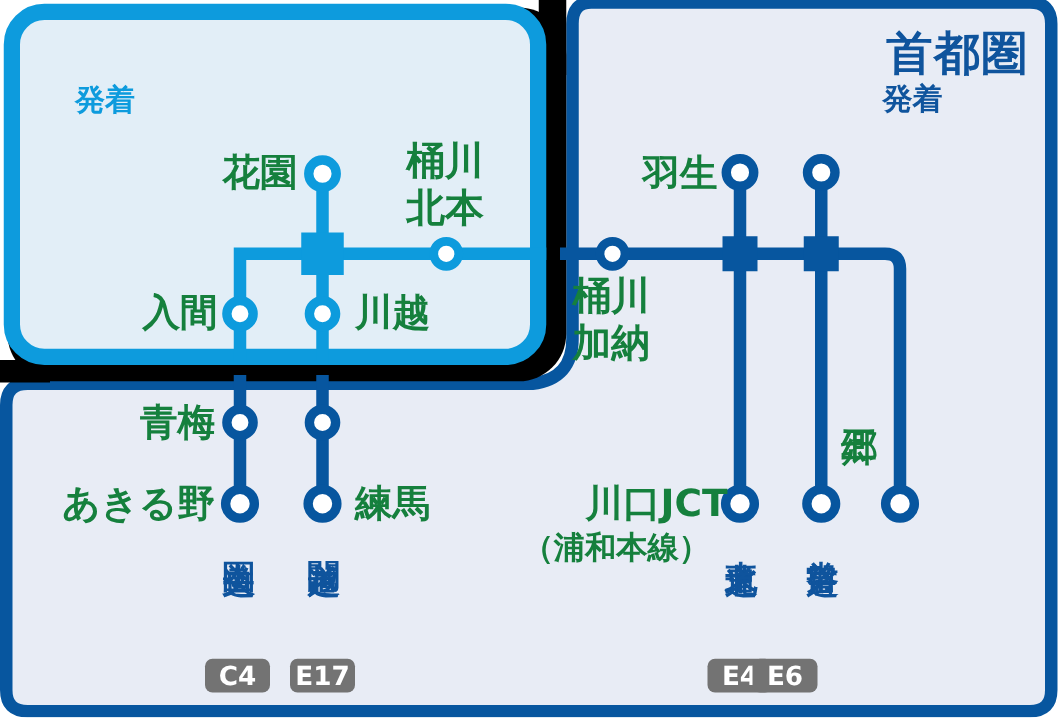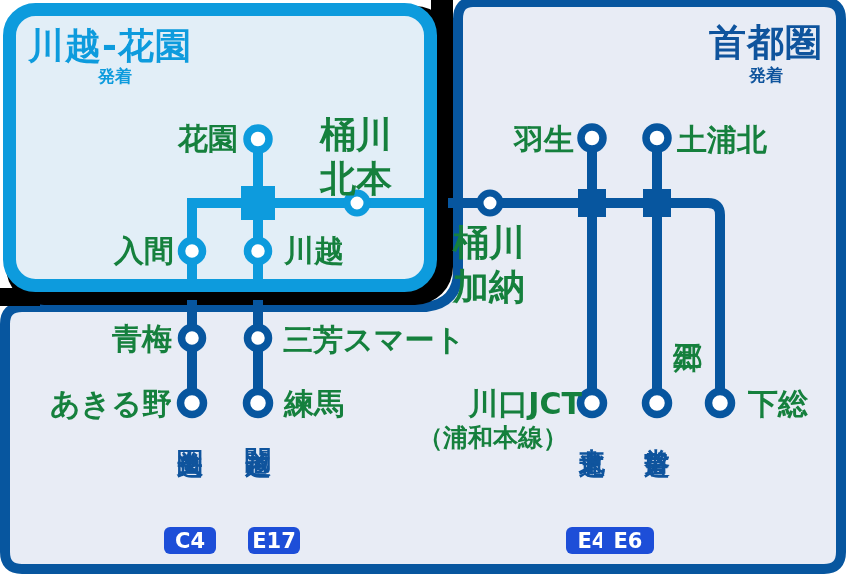--- a/index.html
+++ b/index.html
@@ -3,31 +3,31 @@
 <meta charset="utf-8">
 <style>
   html,body{margin:0;padding:0;background:#ffffff;}
   #canvas{
     position:relative;width:850px;height:574px;overflow:hidden;background:#ffffff;
     font-family:"DejaVu Sans","Liberation Sans",sans-serif;
   }
   #map{position:absolute;left:0;top:0;}
   .label{position:absolute;font-weight:bold;color:#15803d;white-space:nowrap;line-height:1.1;}
   .st{font-size:30px;letter-spacing:0px;}
-  .st2{font-size:36px;white-space:pre-line;text-align:center;line-height:1.22;}
+  .st2{font-size:31px;white-space:pre-line;text-align:center;line-height:1.22;font-family:Liberation Mono, monospace;}
   .ra{text-align:center;}
   .vert{writing-mode:vertical-rl;text-orientation:upright;}
   .road{font-size:26px;color:#0f549d;letter-spacing:2px;}
   .title-l{font-size:36px;color:#0d9bdd;letter-spacing:1px;}
   .title-r{font-size:37px;color:#0f549d;letter-spacing:1px;}
-  .sub{font-size:17px;text-align:center;}
+  .sub{font-size:24px;text-align:left;}
   .sub.blue{color:#0d9bdd;}
   .sub.navy{color:#0f549d;}
   .badge{
-    position:absolute;width:52px;height:27px;border-radius:6px;background:#1d4ed8;
+    position:absolute;width:52px;height:27px;border-radius:6px;background:#737373;
     color:#ffffff;font-weight:bold;font-size:21px;display:flex;align-items:center;
     justify-content:center;letter-spacing:0px;
   }
   .note{font-size:25px;}
 </style>
 </head>
 <body>
 
 <div id="canvas">
 
@@ -64,46 +64,42 @@
     <circle cx="657" cy="138" r="11" fill="#ffffff" stroke="#07569f" stroke-width="7.5"></circle>
     <circle cx="192" cy="338" r="10.5" fill="#ffffff" stroke="#07569f" stroke-width="7.5"></circle>
     <circle cx="258" cy="338" r="10.5" fill="#ffffff" stroke="#07569f" stroke-width="7.5"></circle>
     <circle cx="192" cy="403" r="11.5" fill="#ffffff" stroke="#07569f" stroke-width="7.5"></circle>
     <circle cx="258" cy="403" r="11.5" fill="#ffffff" stroke="#07569f" stroke-width="7.5"></circle>
     <circle cx="592" cy="403" r="11.5" fill="#ffffff" stroke="#07569f" stroke-width="7.5"></circle>
     <circle cx="657" cy="403" r="11.5" fill="#ffffff" stroke="#07569f" stroke-width="7.5"></circle>
     <circle cx="720" cy="403" r="11.5" fill="#ffffff" stroke="#07569f" stroke-width="7.5"></circle>
   </svg>
 
-  <div class="label title-l" style="left:28px;top:26px;">川越-花園</div>
   <div class="label sub blue" style="left:60px;top:67px;width:110px;">発着</div>
   <div class="label title-r ra" style="right:27px;top:23px;">首都圏</div>
   <div class="label sub navy" style="left:706px;top:66px;width:120px;">発着</div>
 
   <div class="label st ra" style="right:612px;top:122px;">花園</div>
   <div class="label st2" style="left:320px;top:113px;width:72px;">桶川
 北本</div>
   <div class="label st ra" style="right:276px;top:123px;">羽生</div>
-  <div class="label st" style="left:677px;top:123px;">土浦北</div>
   <div class="label st ra" style="right:676px;top:234px;">入間</div>
   <div class="label st" style="left:284px;top:234px;">川越</div>
   <div class="label st2" style="left:453px;top:221px;width:72px;">桶川
 加納</div>
   <div class="label st ra" style="right:678px;top:322px;">青梅</div>
-  <div class="label st" style="left:283px;top:323px;">三芳スマート</div>
   <div class="label st ra" style="right:678px;top:387px;">あきる野</div>
   <div class="label st" style="left:284px;top:387px;">練馬</div>
   <div class="label st ra" style="right:268px;top:387px;">川口JCT</div>
   <div class="label note ra" style="right:282px;top:424px;">（浦和本線）</div>
   <div class="label st vert" style="left:671px;top:321px;font-size:29px;">三郷</div>
-  <div class="label st" style="left:748px;top:387px;">下総</div>
 
   <div class="label road vert" style="left:176px;top:428px;">圏央道</div>
   <div class="label road vert" style="left:244px;top:428px;">関越道</div>
   <div class="label road vert" style="left:578px;top:428px;">東北道</div>
   <div class="label road vert" style="left:643px;top:428px;">常磐道</div>
 
   <div class="badge" style="left:164px;top:527px;">C4</div>
-  <div class="badge" style="left:232px;top:527px;margin-left:16px;">E17</div>
+  <div class="badge" style="left:232px;top:527px;">E17</div>
   <div class="badge" style="left:566px;top:527px;">E4</div>
   <div class="badge" style="left:602px;top:527px;">E6</div>
 
 </div>
 
 </body></html>

